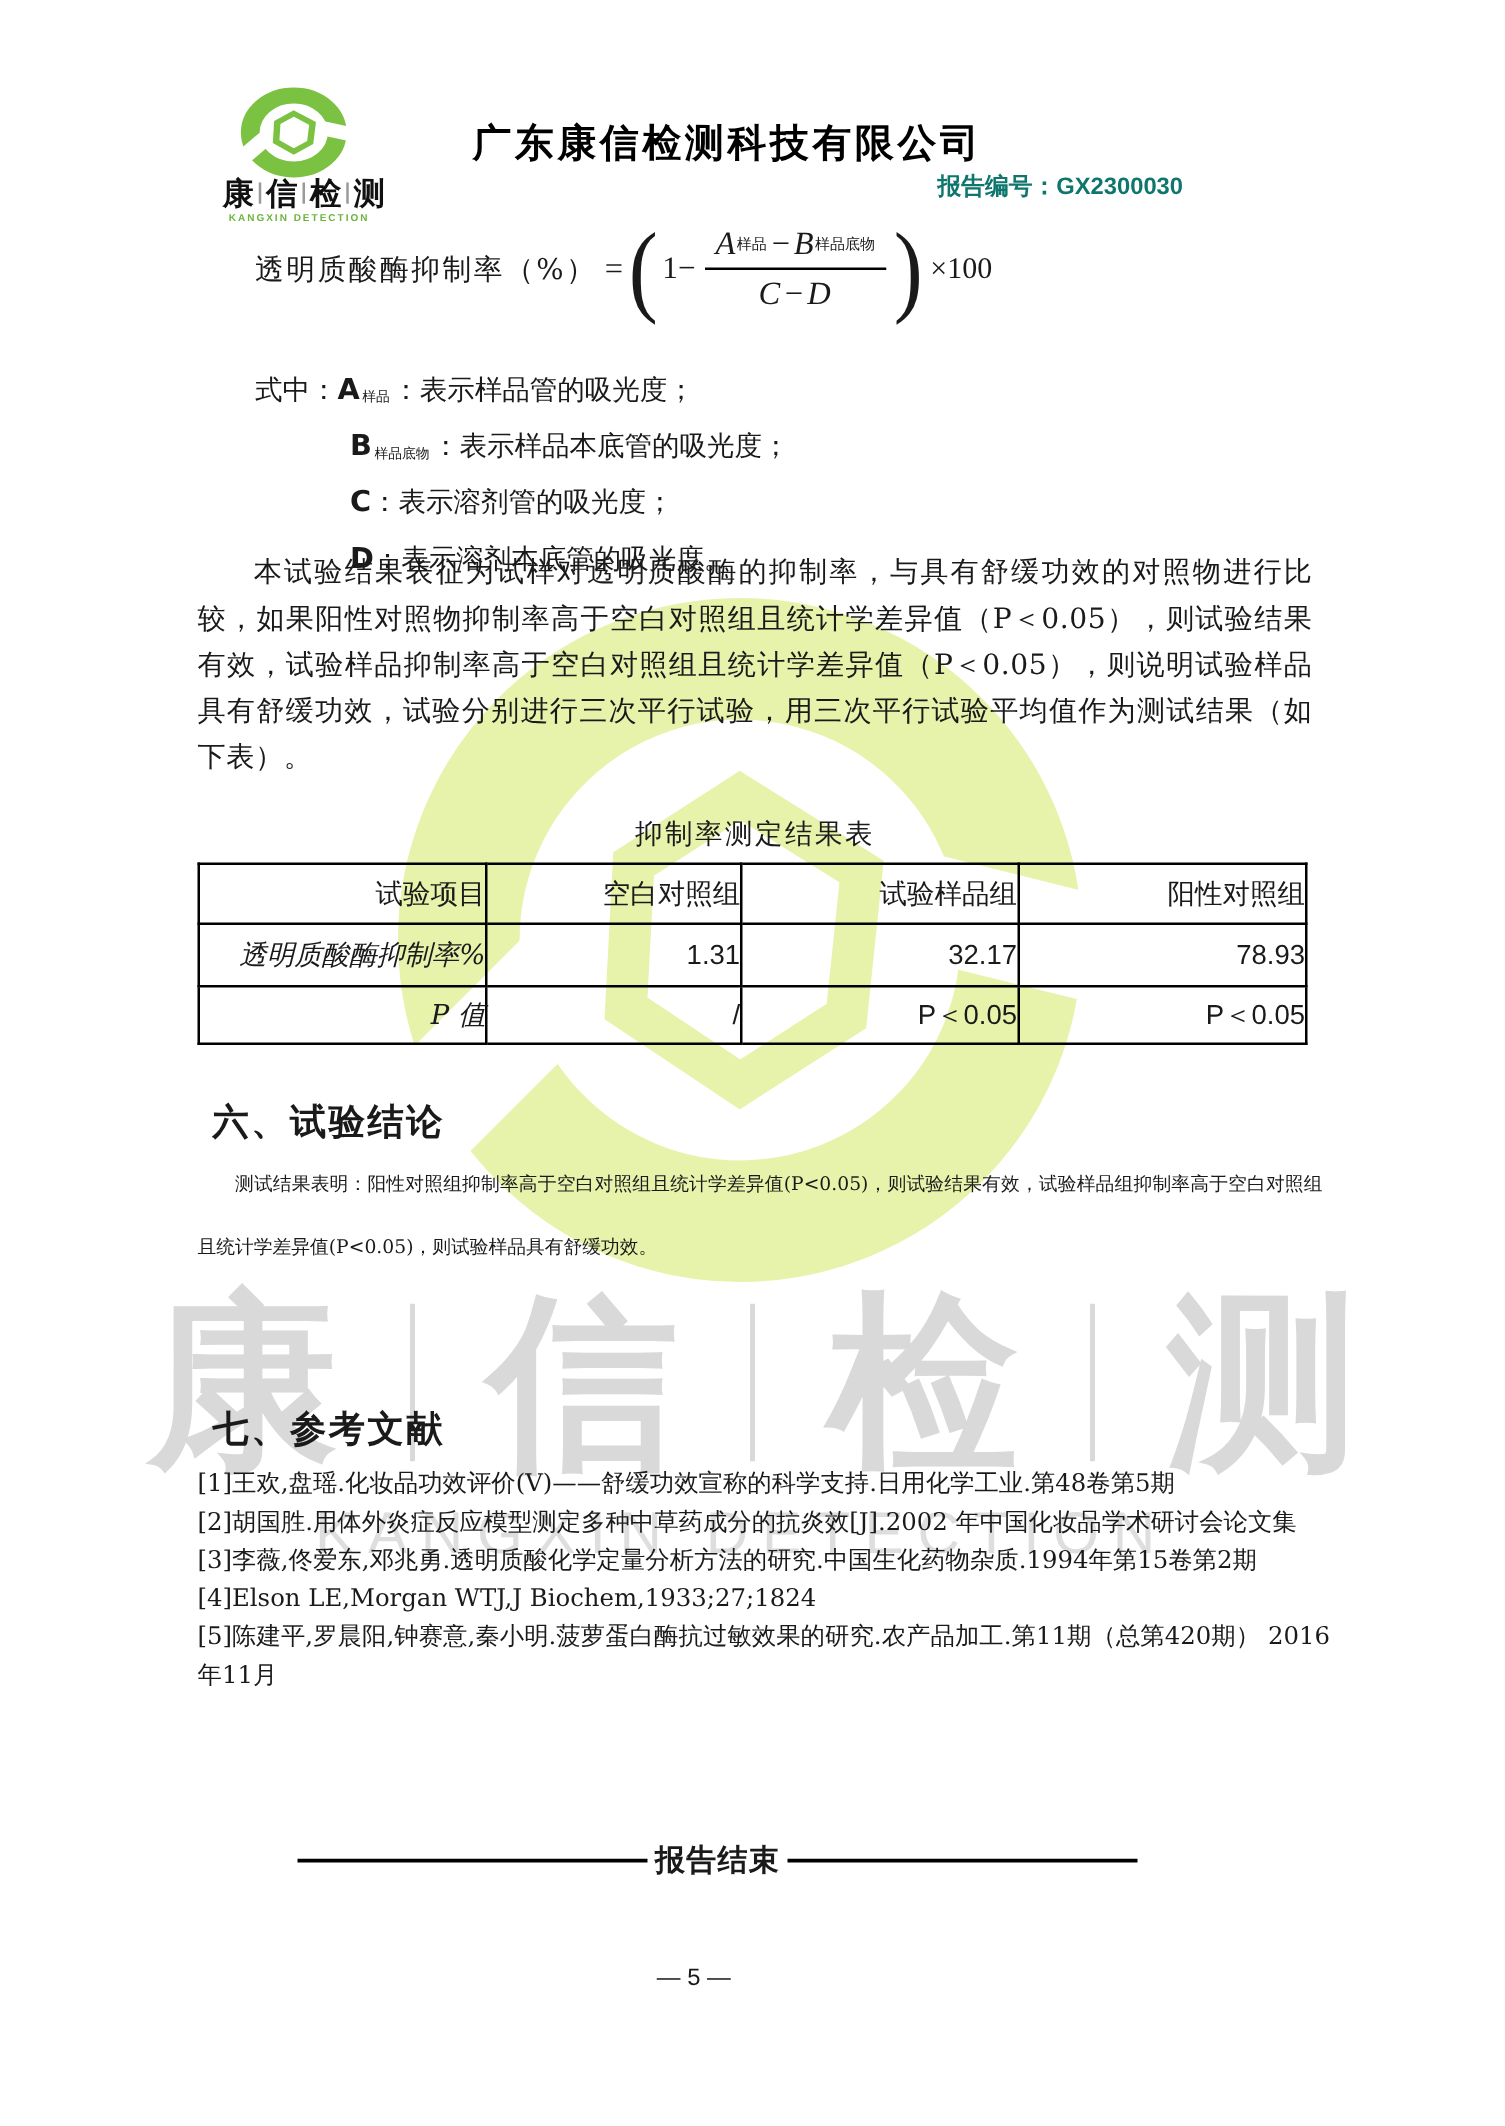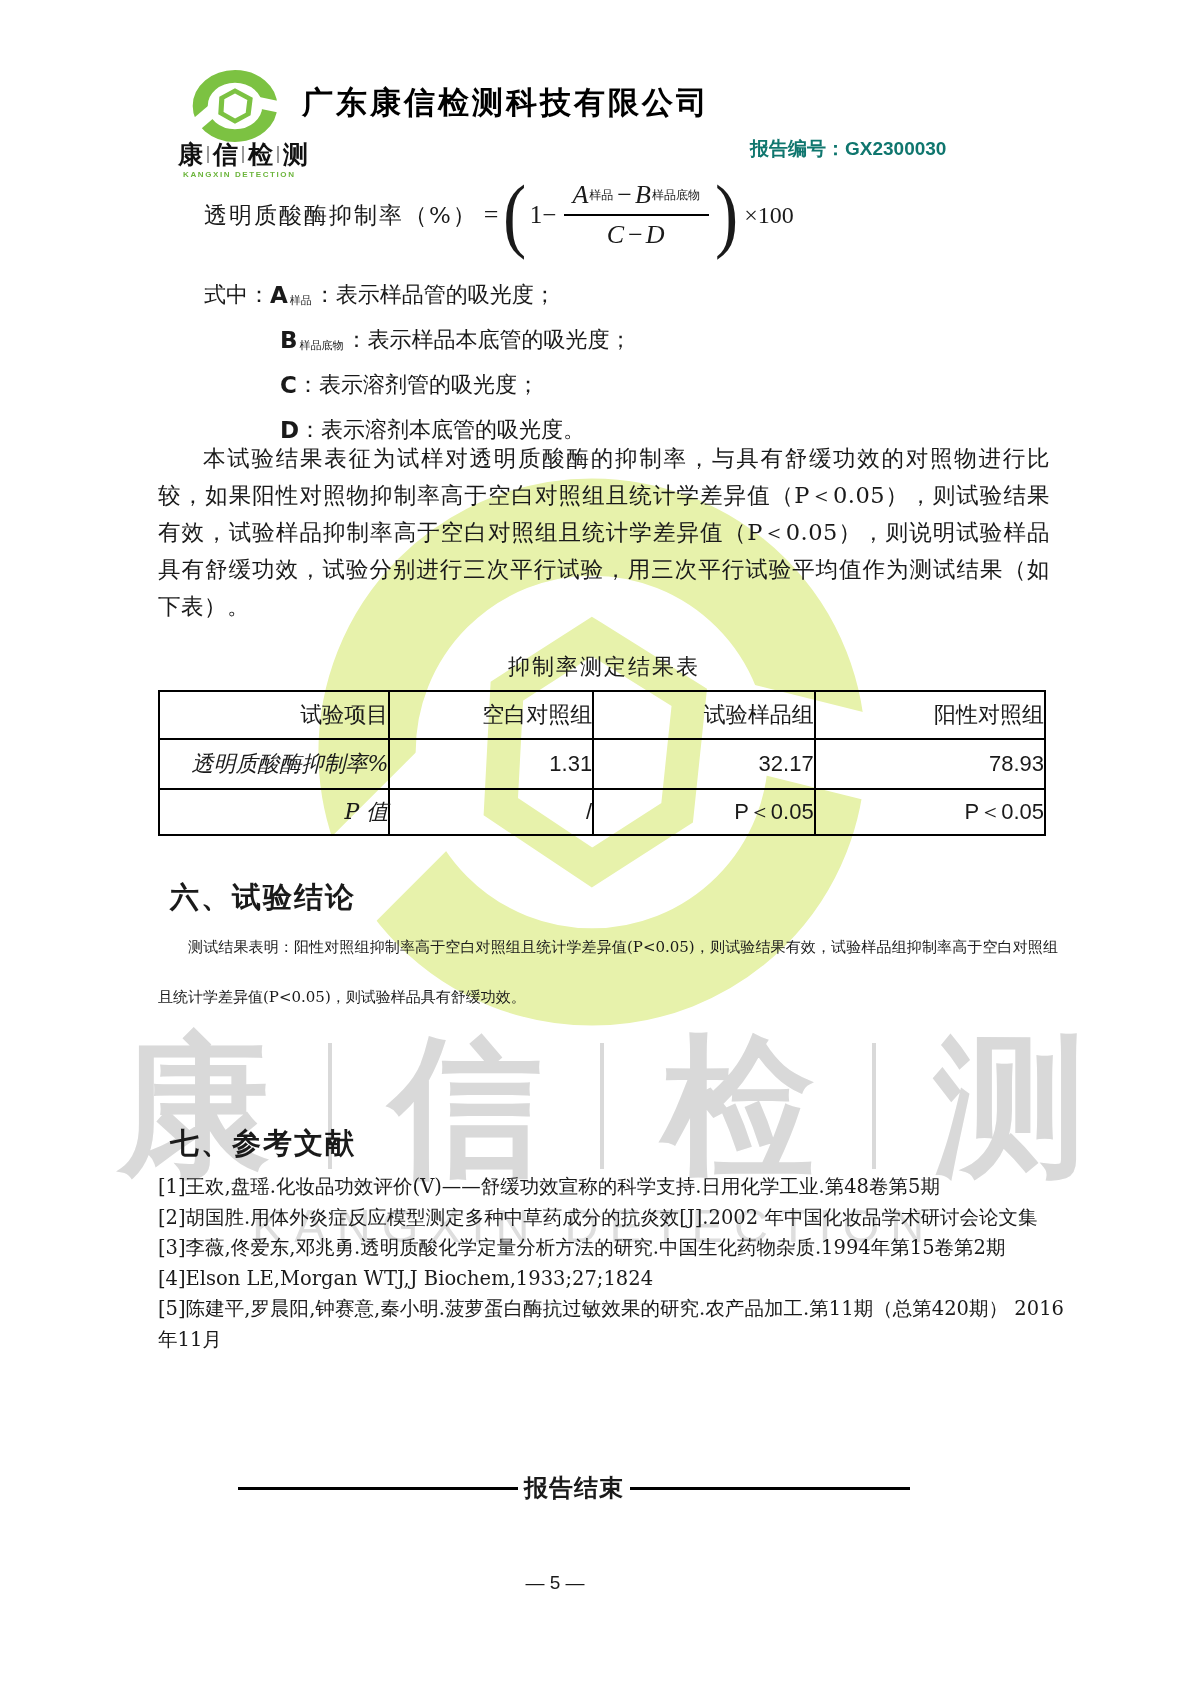--- a/index.html
+++ b/index.html
@@ -20,38 +20,38 @@
     font-family:"Liberation Sans",sans-serif;font-size:47px;letter-spacing:11px;color:#dedede;font-weight:400;
   }
   .content{position:relative;z-index:1;}
   
   .logo-mark{position:absolute;left:188px;top:66px;width:94px;height:80px;color:#7cc242;}
   .brand-row{position:absolute;left:178px;top:138px;width:130px;display:flex;align-items:center;justify-content:space-between;
     font-family:"DejaVu Sans","Liberation Sans",sans-serif;font-weight:bold;font-size:25px;color:#111;}
   .brand-sep{width:2px;height:17px;background:#9a9a9a;}
   .brand-en{position:absolute;left:183px;top:170px;font-family:"Liberation Sans",sans-serif;font-size:8px;
     letter-spacing:1.6px;color:#6cb53c;font-weight:bold;}
-  .company-name{position:absolute;left:302px;top:82px;width:560px;
+  .company-name{position:absolute;left:302px;top:94px;width:560px;text-align:center;
     font-size:31px;font-weight:bold;letter-spacing:3px;color:#000;}
   .report-no{position:absolute;left:750px;top:136px;width:300px;font-size:19px;font-weight:bold;color:#0f766e;}
   .report-no .num{font-family:"Liberation Sans",sans-serif;}
   
   .formula{position:absolute;left:204px;top:172px;height:86px;display:flex;align-items:center;font-size:23px;}
   .formula .lhs{letter-spacing:2px;margin-right:6px;}
   .mv{font-family:"Liberation Serif",serif;font-style:italic;font-size:26px;}
   .msub{font-size:12px;font-style:normal;position:relative;top:7px;margin:0 1px;}
   .bigparen{font-family:"Liberation Serif",serif;font-size:82px;font-weight:300;line-height:74px;
     transform:scaleX(.85);display:inline-block;}
   .frac{display:inline-flex;flex-direction:column;align-items:center;margin:0 4px;}
   .frac .num{display:flex;align-items:flex-start;padding:0 8px 4px;border-bottom:2px solid #000;}
   .frac .den{padding-top:4px;letter-spacing:2px;}
   .mult{font-size:24px;margin-left:4px;font-family:"Liberation Serif",serif;}
   .one{font-family:"Liberation Serif",serif;font-size:25px;margin:0 4px 0 2px;}
   
-  .defs{position:absolute;left:204px;top:272px;font-size:22px;}
+  .defs{position:absolute;left:204px;top:289px;font-size:22px;}
   .def-line{height:45px;display:flex;align-items:center;}
   .def-line .indent{width:76px;}
   .def-sym{font-family:"DejaVu Sans","Liberation Sans",sans-serif;font-weight:bold;font-size:23px;}
   .def-sub{font-size:11px;position:relative;top:6px;margin:0 2px;}
   
   .para{position:absolute;left:158px;top:440px;width:892px;font-size:22.5px;line-height:37px;
     text-indent:2em;text-align:justify;letter-spacing:.5px;}
   
   .tbl-title{position:absolute;left:158px;top:652px;width:892px;text-align:center;font-size:22px;letter-spacing:2px;}
   table.results{position:absolute;left:158px;top:690px;width:888px;border-collapse:collapse;

